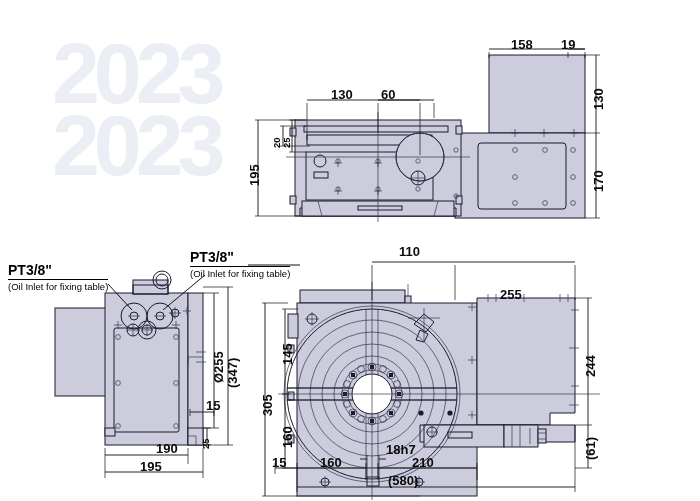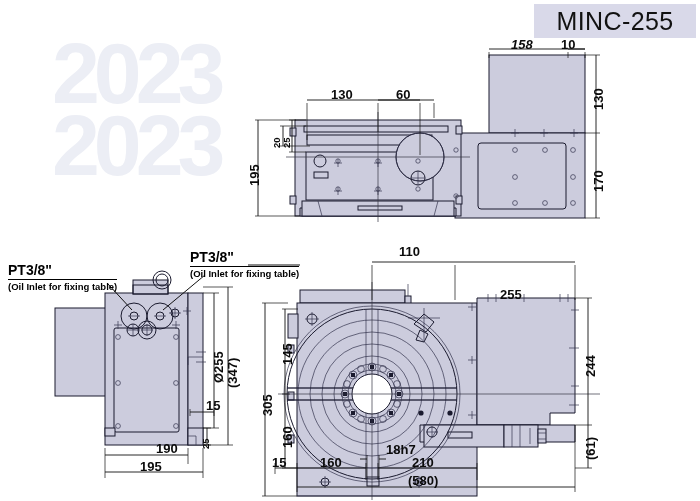--- a/index.html
+++ b/index.html
@@ -72,34 +72,31 @@
     position:absolute;
     font-family:"Liberation Sans", sans-serif;
     color:#000;
     white-space:nowrap;
   }
   .callout .main{
     font-size:14px;font-weight:bold;display:block;
     border-bottom:1.6px solid #000;padding-bottom:1px;
   }
   .callout .sub{
-    font-size:9.5px;font-weight:bold;display:block;margin-top:1px;
+    font-size:9.5px;font-weight:normal;display:block;margin-top:1px;
   }
 </style>
 </head>
 <body>
 
 <div id="sheet">
 
   <div class="watermark" id="wm1">2023</div>
   <div class="watermark" id="wm2">2023</div>
 
-  <div id="title-plate">
-    <span class="t">MINC-255</span>
-  </div>
 
   <div class="svgwrap">
   <svg width="700" height="501" viewBox="0 0 700 501" xmlns="http://www.w3.org/2000/svg">
 
     <g>
 
       <rect class="body-fill" x="489" y="55" width="96" height="78"></rect>
 
       <rect class="body-fill" x="455" y="133" width="130" height="85"></rect>
 
@@ -411,24 +408,24 @@
 
   <div class="callout" style="left:8px; top:262px;">
     <span class="main">PT3/8"</span>
     <span class="sub">(Oil Inlet for fixing table)</span>
   </div>
   <div class="callout" style="left:190px; top:249px;">
     <span class="main">PT3/8"</span>
     <span class="sub">(Oil Inlet for fixing table)</span>
   </div>
 
-  <div class="dimtext" style="left:511px; top:38px;font-style:italic;">158</div>
-  <div class="dimtext" style="left:561px; top:38px;">10</div>
+  <div class="dimtext" style="left:511px; top:38px;">158</div>
+  <div class="dimtext" style="left:561px; top:38px;">19</div>
   <div class="dimtext" style="left:331px; top:88px;">130</div>
-  <div class="dimtext" style="left:396px; top:88px;">60</div>
+  <div class="dimtext" style="left:381px; top:88px;">60</div>
   <div class="dimtext xs vert" style="left:272px; top:148px;">20</div>
   <div class="dimtext xs vert" style="left:282px; top:148px;">25</div>
   <div class="dimtext vert" style="left:248px; top:186px;">195</div>
   <div class="dimtext vert" style="left:592px; top:110px;">130</div>
   <div class="dimtext vert" style="left:592px; top:192px;">170</div>
 
   <div class="dimtext vert" style="left:212px; top:383px;">Ø255</div>
   <div class="dimtext vert" style="left:226px; top:388px;">(347)</div>
   <div class="dimtext" style="left:206px; top:399px;">15</div>
   <div class="dimtext xs vert" style="left:201px; top:449px;">25</div>
@@ -439,15 +436,15 @@
   <div class="dimtext" style="left:500px; top:245px;margin-top:43px;">255</div>
   <div class="dimtext vert" style="left:281px; top:365px;">145</div>
   <div class="dimtext vert" style="left:281px; top:448px;">160</div>
   <div class="dimtext vert" style="left:261px; top:416px;">305</div>
   <div class="dimtext vert" style="left:584px; top:377px;">244</div>
   <div class="dimtext vert" style="left:584px; top:460px;">(61)</div>
   <div class="dimtext" style="left:272px; top:456px;">15</div>
   <div class="dimtext" style="left:320px; top:456px;">160</div>
   <div class="dimtext" style="left:386px; top:443px;">18h7</div>
   <div class="dimtext" style="left:412px; top:456px;">210</div>
-  <div class="dimtext" style="left:408px; top:474px;">(580)</div>
+  <div class="dimtext" style="left:388px; top:474px;">(580)</div>
 
 </div>
 
 </body></html>

